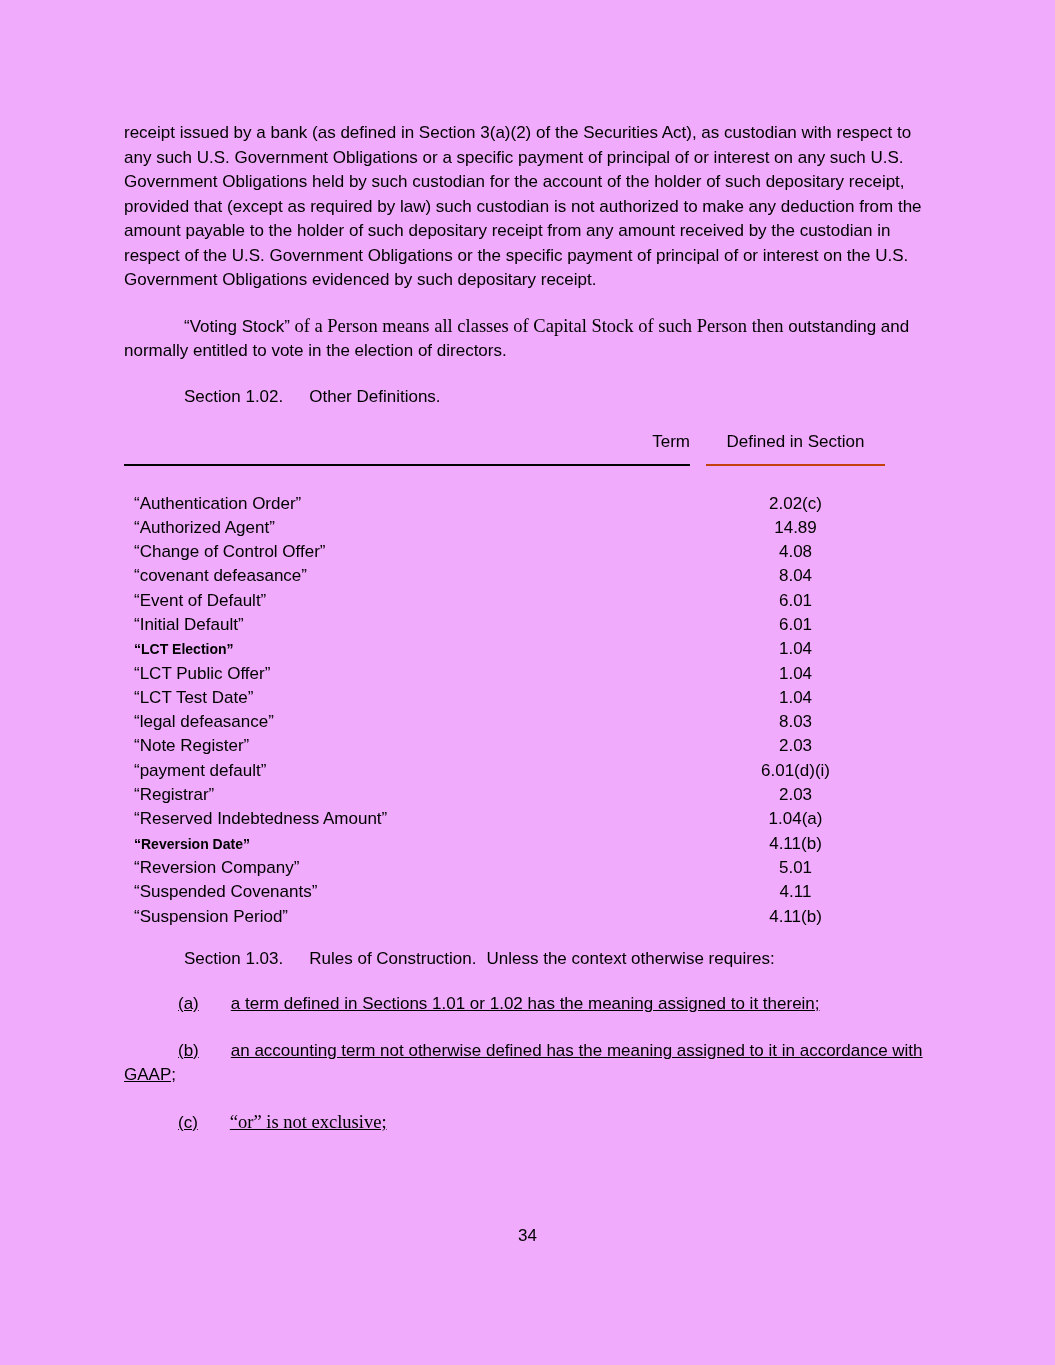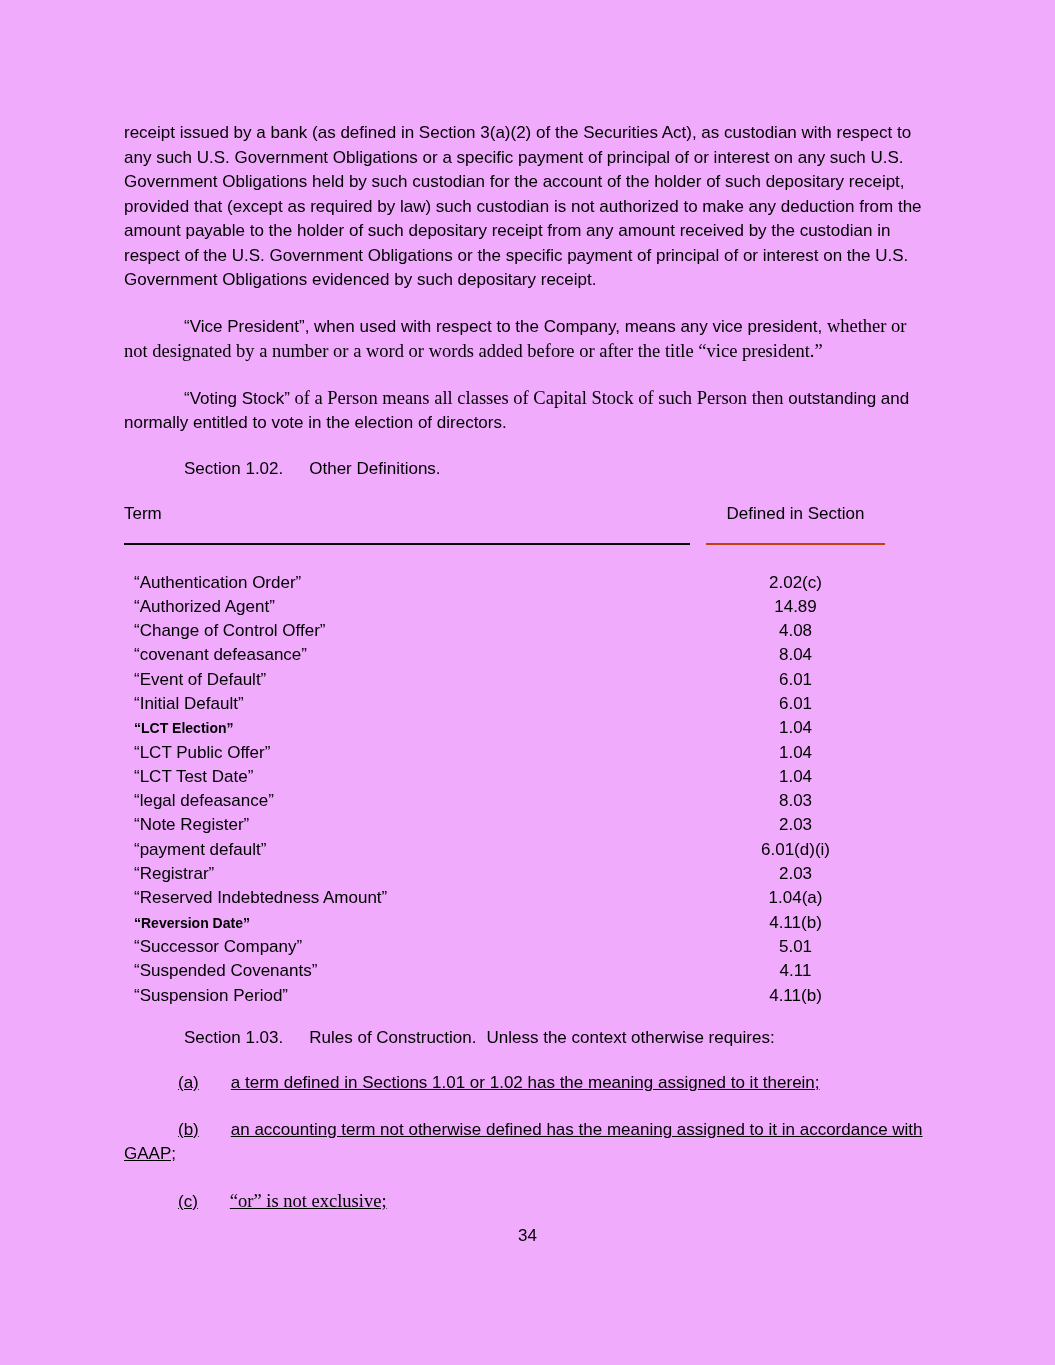--- a/index.html
+++ b/index.html
@@ -37,23 +37,23 @@
   .rule-text-gap { margin-left: 32px; }
 
   
   .def-table { margin: 14px 0 18px 0; }
   .def-header-row {
     display: flex;
     column-gap: 16px;
   }
   .def-col-term {
     width: 566px;
-    text-align: left;
+    text-align: right;
     border-bottom: 2px solid #000;
-    padding-bottom: 16px;
+    padding-bottom: 9px;
   }
   .def-col-section {
     width: 179px;
     text-align: center;
     border-bottom: 2px solid #c2410c;
     padding-bottom: 3px;
   }
   .def-body { margin-top: 26px; }
   .def-row {
     display: flex;
@@ -83,21 +83,20 @@
   }
 </style>
 </head>
 <body>
 
 <div class="page">
   <div class="content">
 
     <p>receipt issued by a bank (as defined in Section 3(a)(2) of the Securities Act), as custodian with respect to any such U.S. Government Obligations or a specific payment of principal of or interest on any such U.S. Government Obligations held by such custodian for the account of the holder of such depositary receipt, provided that (except as required by law) such custodian is not authorized to make any deduction from the amount payable to the holder of such depositary receipt from any amount received by the custodian in respect of the U.S. Government Obligations or the specific payment of principal of or interest on the U.S. Government Obligations evidenced by such depositary receipt.</p>
 
-    <p class="indent"><span>“Vice President”, when used with respect to the Company, means any vice president, </span><span class="serif">whether or not designated by a number or a word or words added before or after the title “vice president.”</span></p>
 
     <p class="indent"><span>“Voting Stock”</span><span class="serif"> of a Person means all classes of Capital Stock of such Person then </span><span>outstanding and normally entitled to vote in the election of directors.</span></p>
 
     <p class="indent"><span>Section 1.02.</span><span class="heading-gap">Other Definitions.</span></p>
 
     <div class="def-table">
       <div class="def-header-row">
         <div class="def-col-term"><span>Term</span></div>
         <div class="def-col-section"><span>Defined in Section</span></div>
       </div>
@@ -171,21 +170,21 @@
         <div class="term-cell">“Reserved Indebtedness Amount”</div>
         <div class="section-cell">1.04(a)</div>
       </div>
 
       <div class="def-row">
         <div class="term-cell bold-serif">“Reversion Date”</div>
         <div class="section-cell">4.11(b)</div>
       </div>
 
       <div class="def-row">
-        <div class="term-cell">“Successor Company”</div>
+        <div class="term-cell">“Reversion Company”</div>
         <div class="section-cell">5.01</div>
       </div>
 
       <div class="def-row">
         <div class="term-cell">“Suspended Covenants”</div>
         <div class="section-cell">4.11</div>
       </div>
 
       <div class="def-row">
         <div class="term-cell">“Suspension Period”</div>

